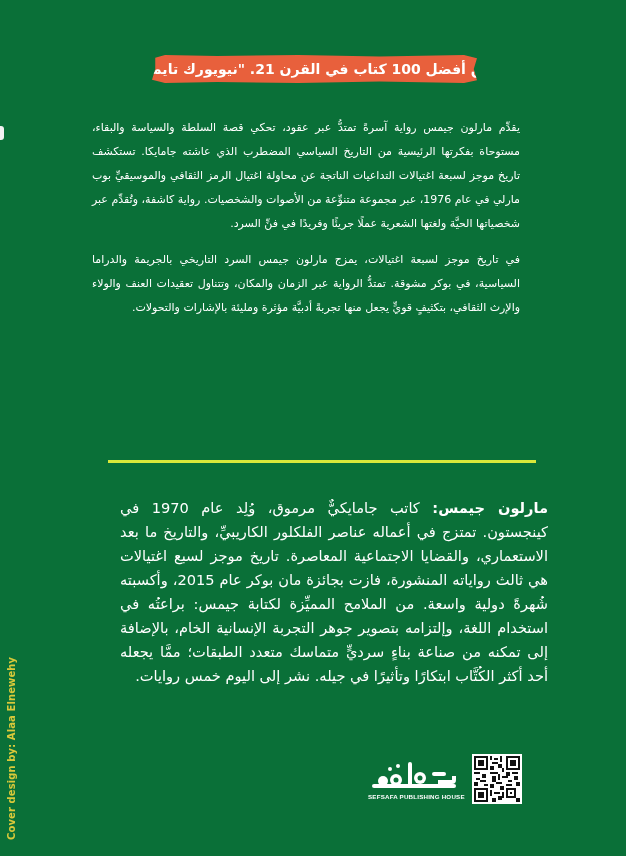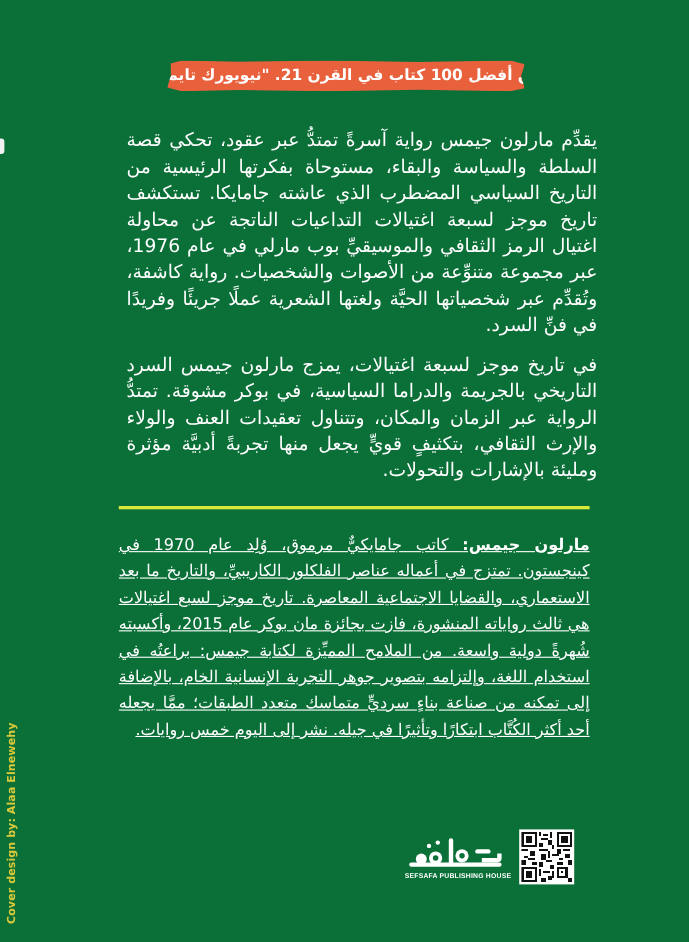--- a/index.html
+++ b/index.html
@@ -39,27 +39,27 @@
       position: absolute;
       left: 0;
       top: 126px;
       width: 4px;
       height: 14px;
       background: #f2f2f2;
       border-radius: 0 3px 3px 0;
     }
     .synopsis {
       position: absolute;
-      left: 115px;
+      left: 92px;
       top: 116px;
       width: 428px;
       direction: rtl;
       text-align: justify;
       text-align-last: right;
-      font-size: 17px;
+      font-size: 11px;
       line-height: 24px;
     }
     .synopsis p {
       margin: 0 0 12px 0;
     }
     .separator {
       position: absolute;
       left: 108px;
       top: 460px;
       width: 428px;
@@ -69,22 +69,21 @@
     .bio {
       position: absolute;
       left: 108px;
       top: 484px;
       width: 428px;
       direction: rtl;
       text-align: justify;
       text-align-last: right;
       font-size: 14.6px;
       line-height: 24px;
-      margin: 0;
-      text-decoration: underline;
+      margin: 12px;
     }
     .bio b {
       font-weight: bold;
     }
     .credit {
       position: absolute;
       left: 6px;
       top: 840px;
       transform: rotate(-90deg);
       transform-origin: left top;

